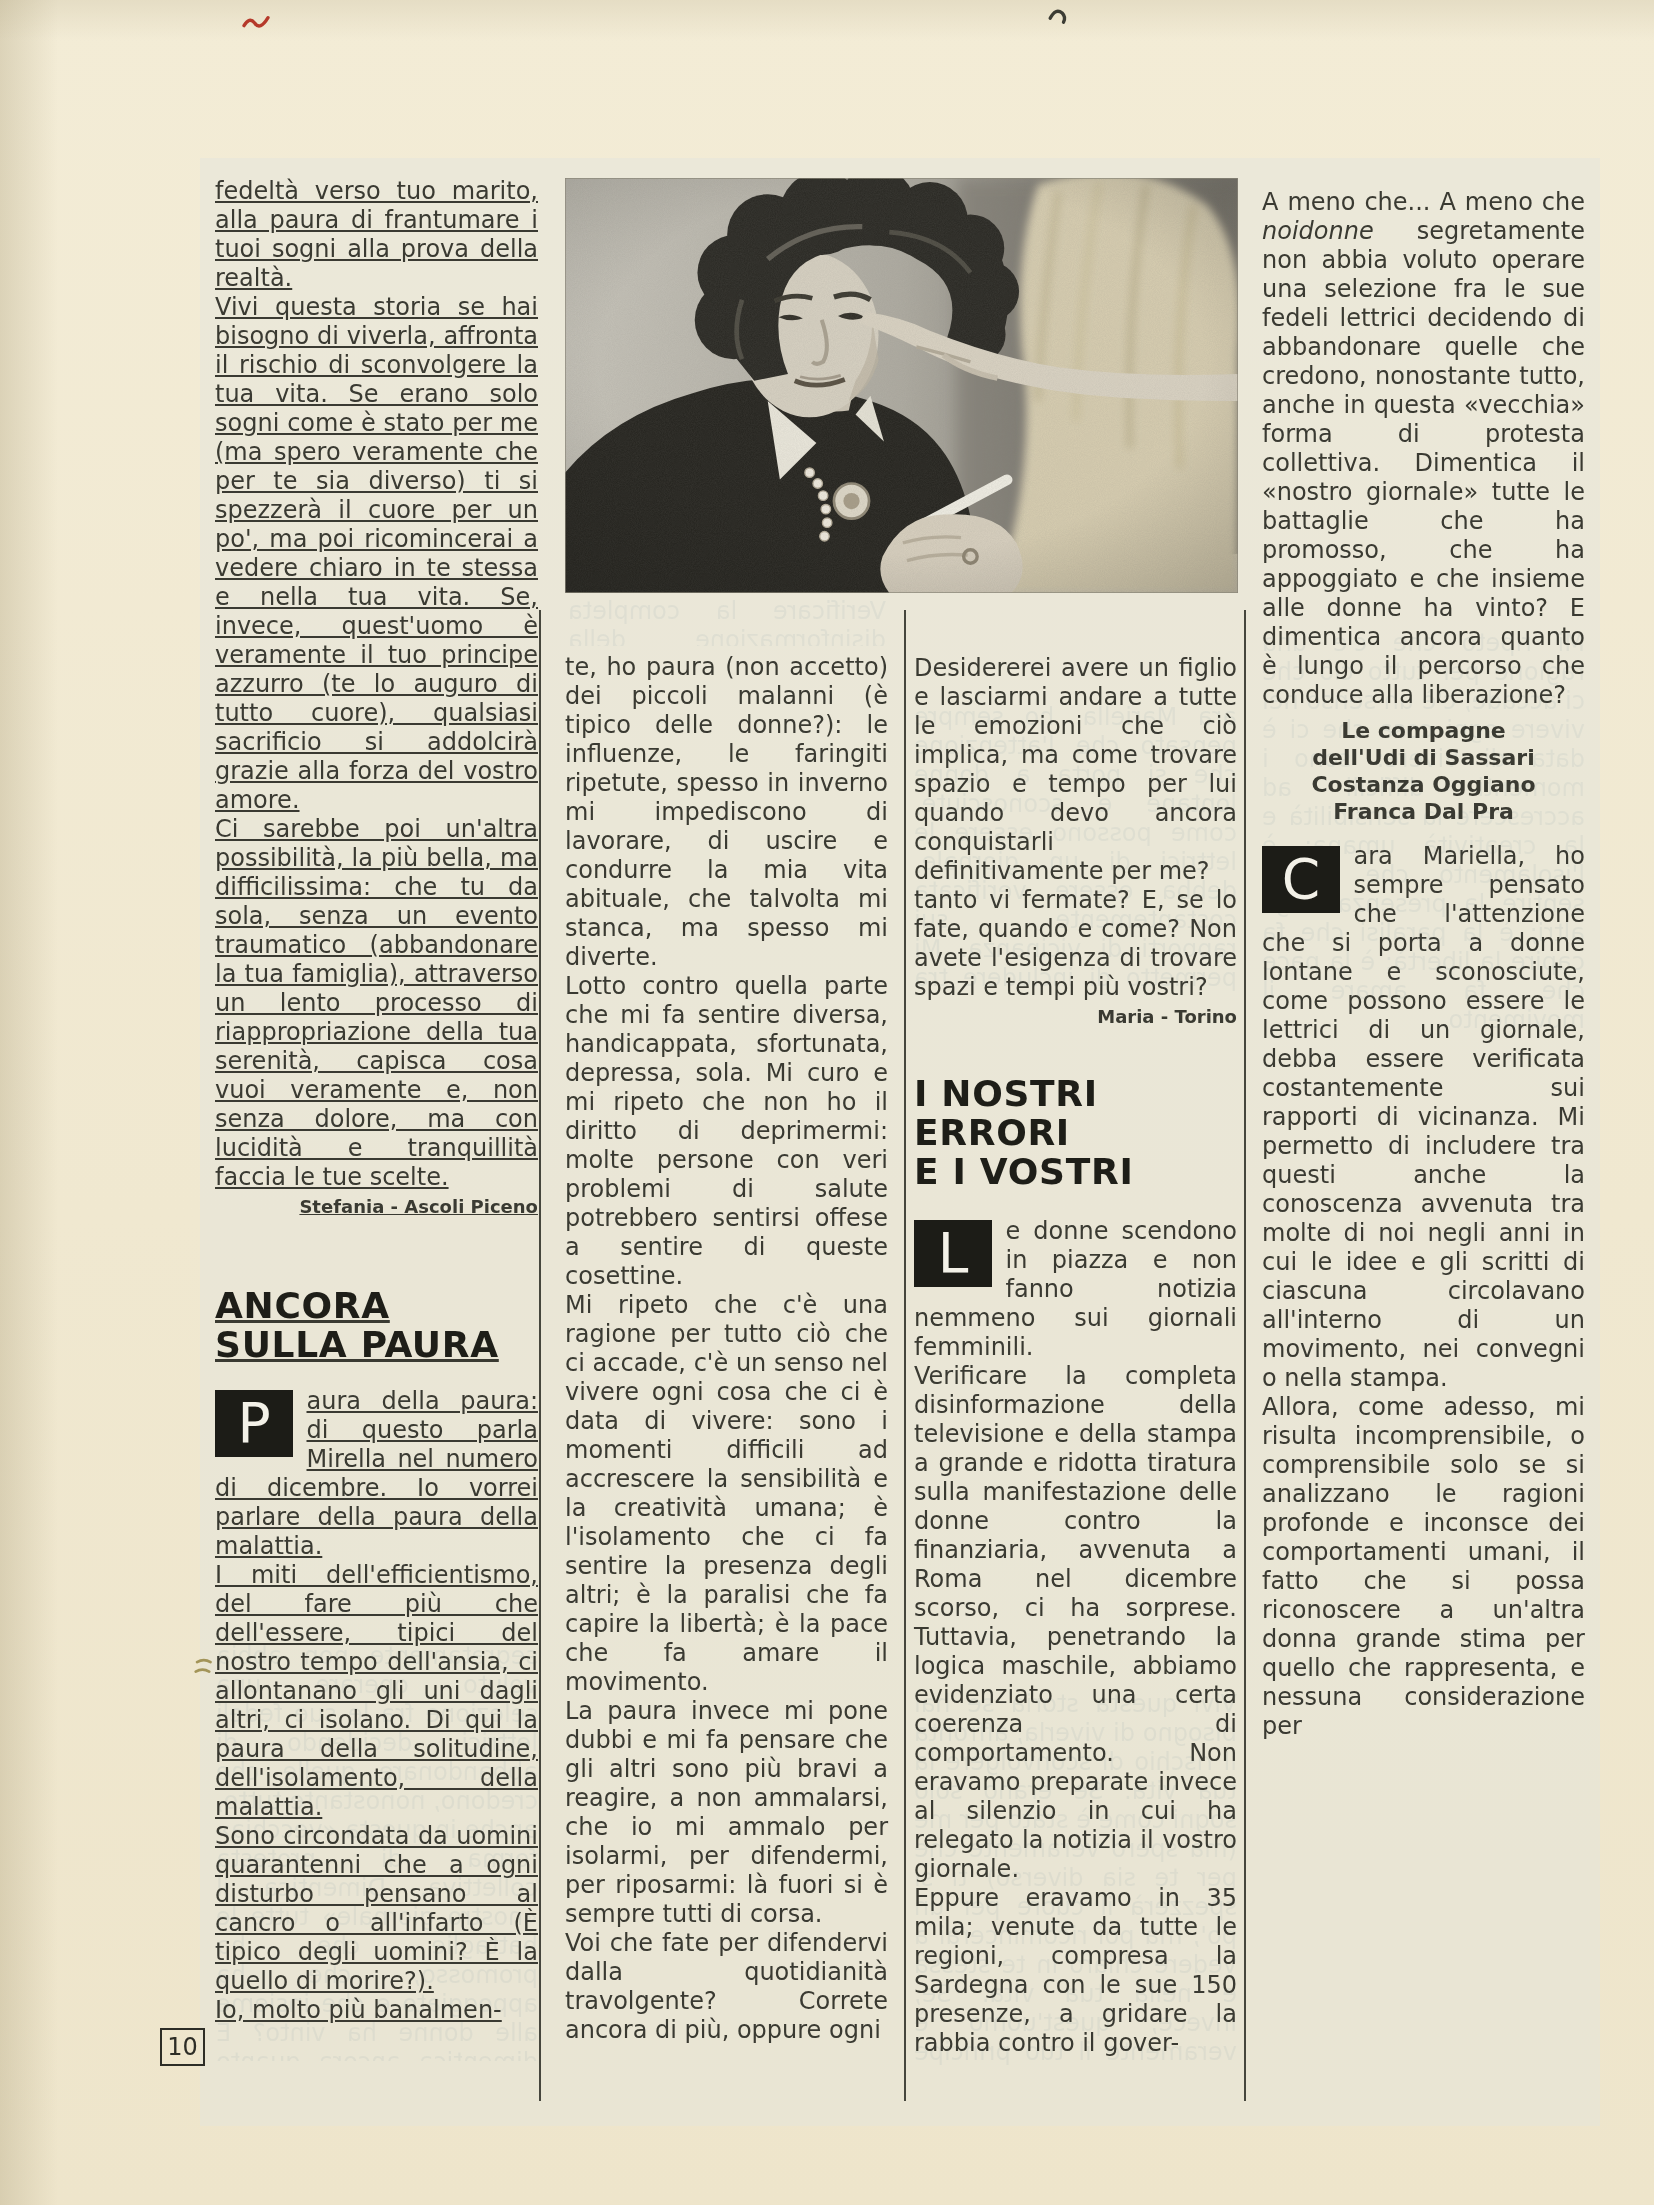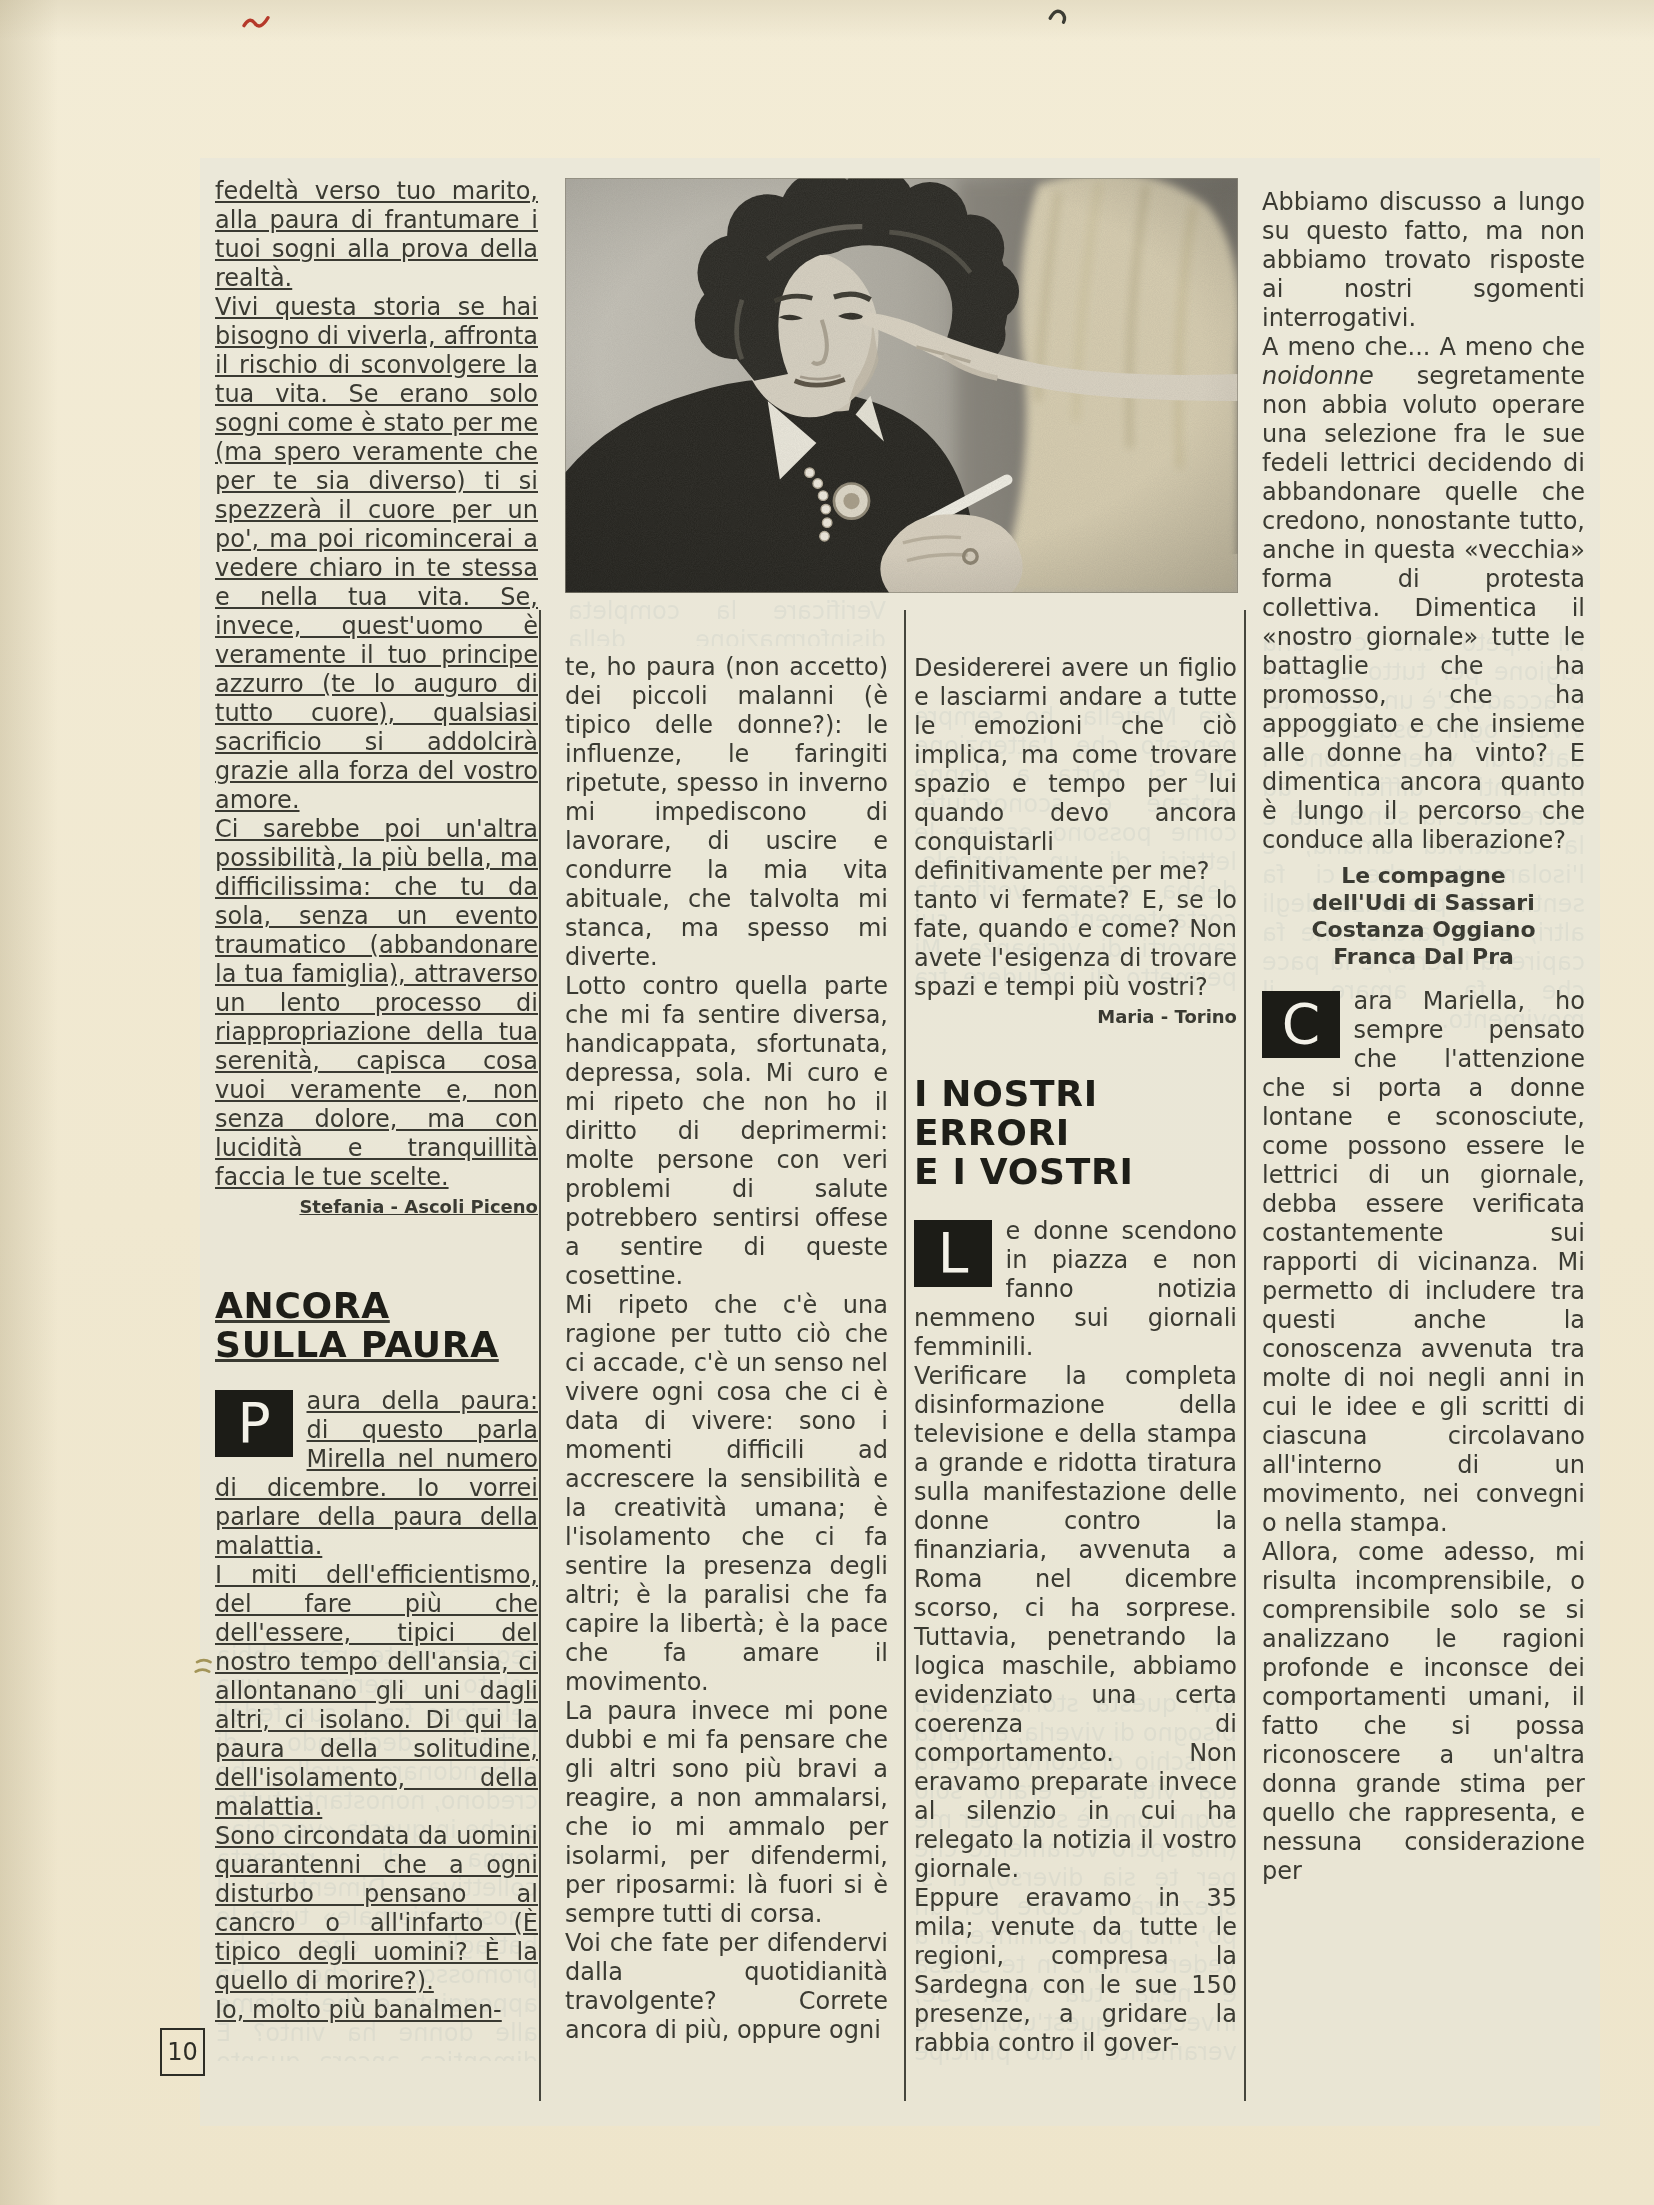--- a/index.html
+++ b/index.html
@@ -38,21 +38,21 @@
   .hl-1 { margin-top: 65px; margin-bottom: 23px; }
   .hl-3 { margin-top: 43px; margin-bottom: 26px; }
   .dropcap {
     float: left; width: 78px; height: 67px; margin: 3.4px 13.5px 1.4px 0;
     background: #1c1c17; color: #f3f1e8;
     font-size: 55px; line-height: 66px; text-align: center;
   }
   .sigblock { font-weight: bold; font-size: 22px; line-height: 27px; text-align: center; margin: 6.8px 0 17.6px; }
   .vrule { position: absolute; top: 610px; width: 2px; height: 1491px; background: #46463d; z-index: 1; }
   .pagebox {
-    position: absolute; left: 160px; top: 2028px; width: 45px; height: 48px;
+    position: absolute; left: 160px; top: 2028px; width: 45px; height: 38px;
     border: 2.7px solid #2d2d26; display: flex; align-items: center; justify-content: center;
     font-size: 24px; color: #2d2d26; z-index: 2;
   }
   .photo { position: absolute; left: 565px; top: 178px; width: 673px; height: 415px; z-index: 2; }
   .photo svg { display: block; width: 100%; height: 100%; }
   .ghost {
     position: absolute; z-index: 1; color: #6e8d98; opacity: .09;
     font-size: 24px; line-height: 29px; text-align: justify;
     transform: scaleX(-1); overflow: hidden; pointer-events: none;
   }
@@ -195,21 +195,20 @@
     <p>Desidererei avere un figlio e lasciarmi andare a tutte le emozioni che ciò implica, ma come trovare spazio e tempo per lui quando devo ancora conquistarli definitivamente per me?</p>
     <p>tanto vi fermate? E, se lo fate, quando e come? Non avete l'esigenza di trovare spazi e tempi più vostri?</p>
     <p class="sig">Maria - Torino</p>
     <h2 class="headline hl-3"><span>I NOSTRI</span><br><span>ERRORI</span><br><span>E I VOSTRI</span></h2>
     <p><span class="dropcap">L</span><span>e donne scendono in piazza e non fanno notizia nemmeno sui giornali femminili.</span></p>
     <p>Verificare la completa disinformazione della televisione e della stampa a grande e ridotta tiratura sulla manifestazione delle donne contro la finanziaria, avvenuta a Roma nel dicembre scorso, ci ha sorprese. Tuttavia, penetrando la logica maschile, abbiamo evidenziato una certa coerenza di comportamento. Non eravamo preparate invece al silenzio in cui ha relegato la notizia il vostro giornale.</p>
     <p>Eppure eravamo in 35 mila; venute da tutte le regioni, compresa la Sardegna con le sue 150 presenze, a gridare la rabbia contro il gover-</p>
   </div>
 
   <div class="col" style="left:1262px; top:188px;">
-    <p>Abbiamo discusso a lungo su questo fatto, ma non abbiamo trovato risposte ai nostri sgomenti interrogativi.</p>
     <p><span>A meno che... A meno che </span><em>noidonne</em><span> segretamente non abbia voluto operare una selezione fra le sue fedeli lettrici decidendo di abbandonare quelle che credono, nonostante tutto, anche in questa «vecchia» forma di protesta collettiva. Dimentica il «nostro giornale» tutte le battaglie che ha promosso, che ha appoggiato e che insieme alle donne ha vinto? E dimentica ancora quanto è lungo il percorso che conduce alla liberazione?</span></p>
     <div class="sigblock">
       <div>Le compagne</div>
       <div>dell'Udi di Sassari</div>
       <div>Costanza Oggiano</div>
       <div>Franca Dal Pra</div>
     </div>
     <p><span class="dropcap">C</span><span>ara Mariella, ho sempre pensato che l'attenzione che si porta a donne lontane e sconosciute, come possono essere le lettrici di un giornale, debba essere verificata costantemente sui rapporti di vicinanza. Mi permetto di includere tra questi anche la conoscenza avvenuta tra molte di noi negli anni in cui le idee e gli scritti di ciascuna circolavano all'interno di un movimento, nei convegni o nella stampa.</span></p>
     <p>Allora, come adesso, mi risulta incomprensibile, o comprensibile solo se si analizzano le ragioni profonde e inconsce dei comportamenti umani, il fatto che si possa riconoscere a un'altra donna grande stima per quello che rappresenta, e nessuna considerazione per</p>
   </div>

